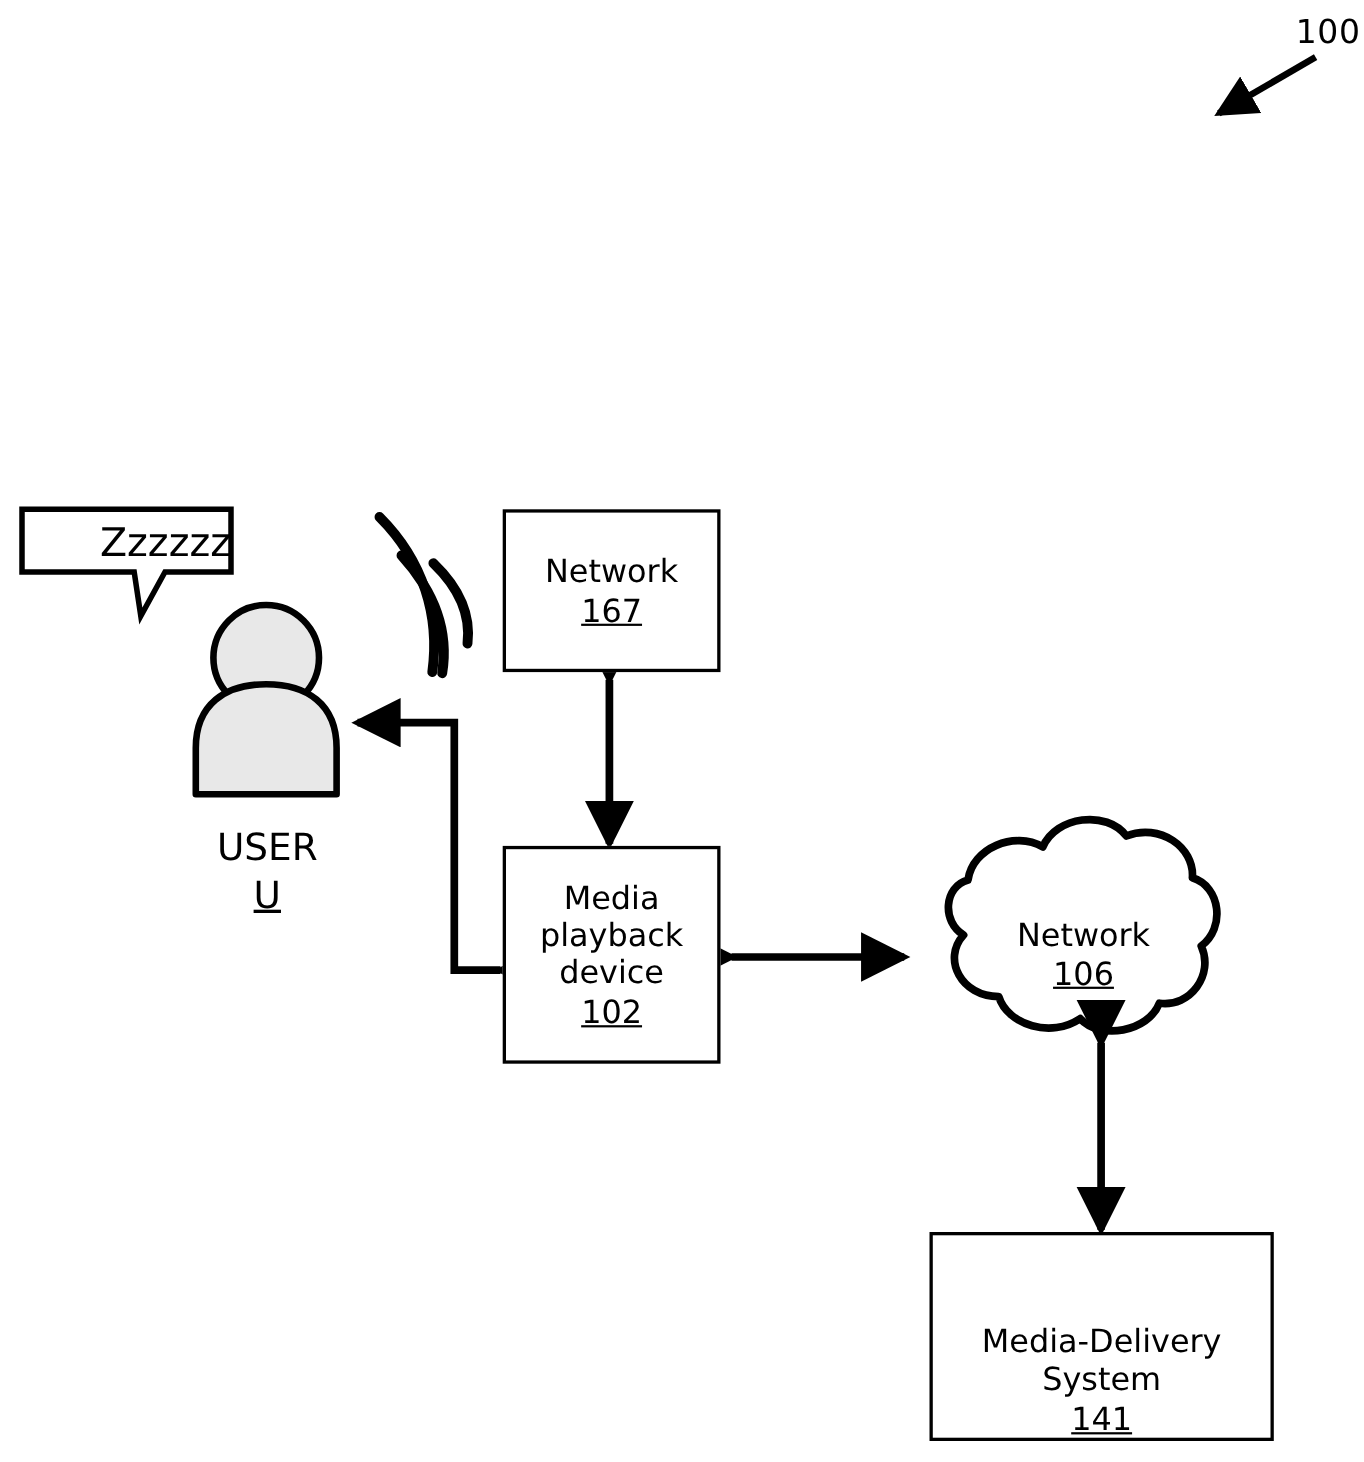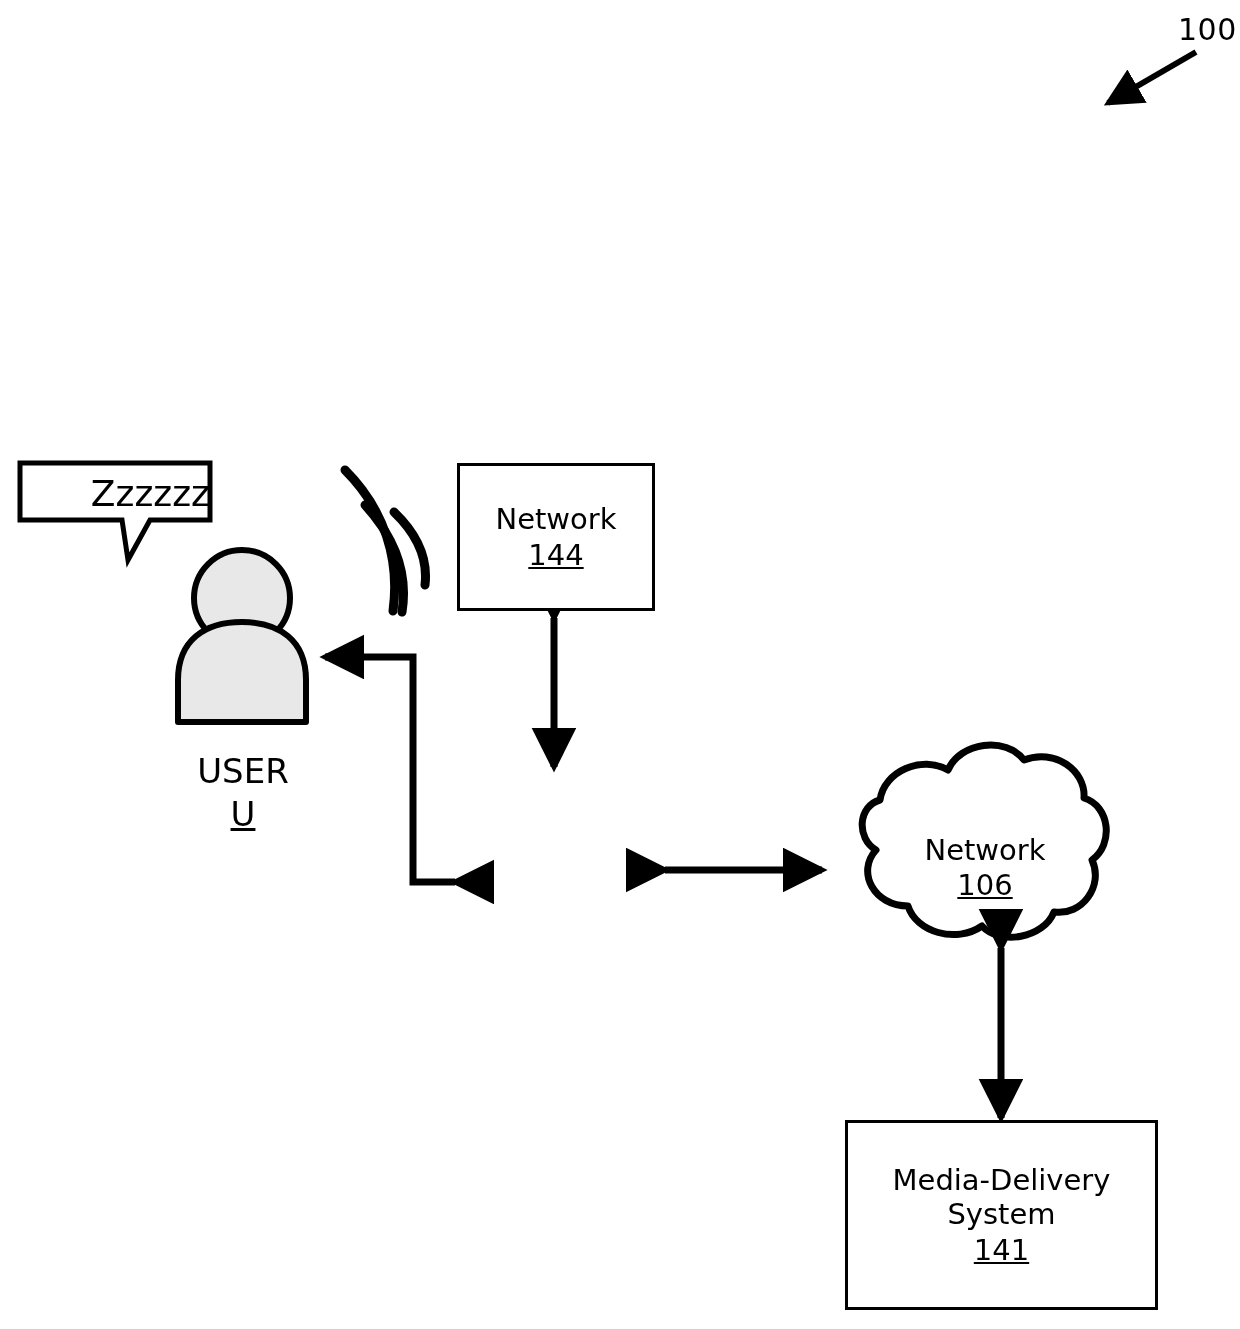--- a/index.html
+++ b/index.html
@@ -127,28 +127,34 @@
 
   <div class="bubble-text" style="left:15px; top:473px; width:195px;">Zzzzzz</div>
 
   <div class="user-label" style="left:143px; top:750px;">
     <div>USER</div>
     <div class="num" style="display:inline-block;">U</div>
   </div>
 
   <div class="box" style="left:457px; top:463px; width:198px; height:148px;">
     <div>Network</div>
-    <div class="num">144</div>
+    <div class="num">167</div>
   </div>
 
+  <div class="box" style="left:457px; top:769px; width:198px; height:198px;">
+    <div>Media</div>
+    <div>playback</div>
+    <div>device</div>
+    <div class="num">102</div>
+  </div>
 
   <div class="cloud-label" style="left:855px; top:833px;">
     <div>Network</div>
     <div class="num" style="display:inline-block;">106</div>
   </div>
 
-  <div class="box" style="left:845px; top:1120px; width:313px; height:190px;">
+  <div class="box" style="left:845px; top:1120px; width:313px; height:190px;justify-content:flex-end;">
     <div>Media-Delivery</div>
     <div>System</div>
     <div class="num">141</div>
   </div>
 
 </div>
 
 </body></html>

